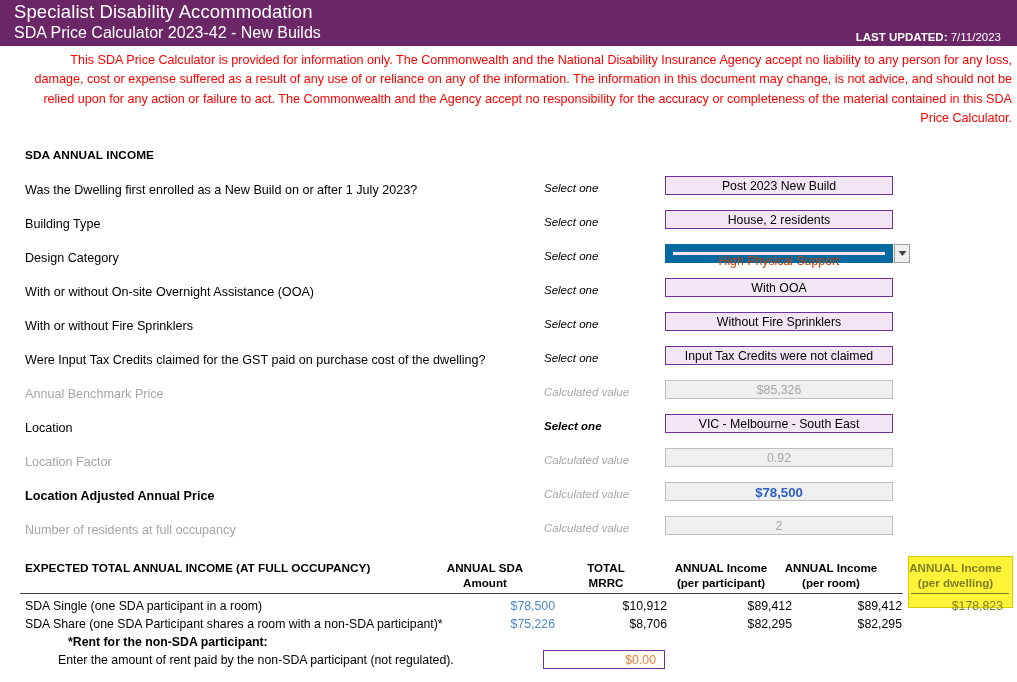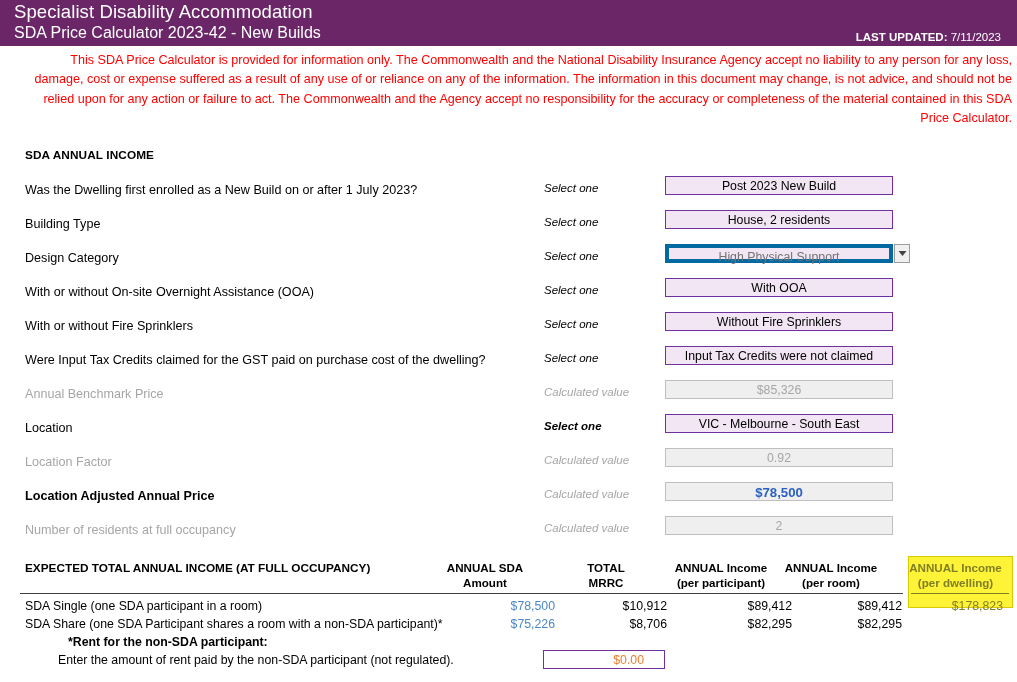--- a/index.html
+++ b/index.html
@@ -128,23 +128,23 @@
     color: #A6A6A6;
   }
   .val-calc.accent {
     color: #2B5FC4;
     font-weight: bold;
     font-size: 13.2px;
   }
 
   
   .cell-selected {
-    border: 4px solid #0369a1;
+    border: 8px solid #0369a1;
     background: #F2E6F5;
-    color: #737373;
+    color: #c2410c;
   }
   .dropdown-btn {
     position: absolute;
     left: 894px;
     top: 0px;
     width: 16px;
     height: 19px;
     background: #F0F0F0;
     border: 1px solid #9C9C9C;
     box-sizing: border-box;
@@ -239,21 +239,21 @@
     left: 543px;
     width: 122px;
     height: 19px;
     line-height: 19px;
     background: #ffffff;
     border: 1px solid #7030A0;
     box-sizing: border-box;
     color: #ED7D31;
     font-size: 12.3px;
     text-align: right;
-    padding-right: 20px;
+    padding-right: 8px;
   }
 </style>
 </head>
 <body>
 
 <div class="banner">
   <div class="banner-title">Specialist Disability Accommodation</div>
   <div class="banner-subtitle">SDA Price Calculator 2023-42 - New Builds</div>
   <div class="banner-updated">
     <span class="lbl">LAST UPDATED:</span>

